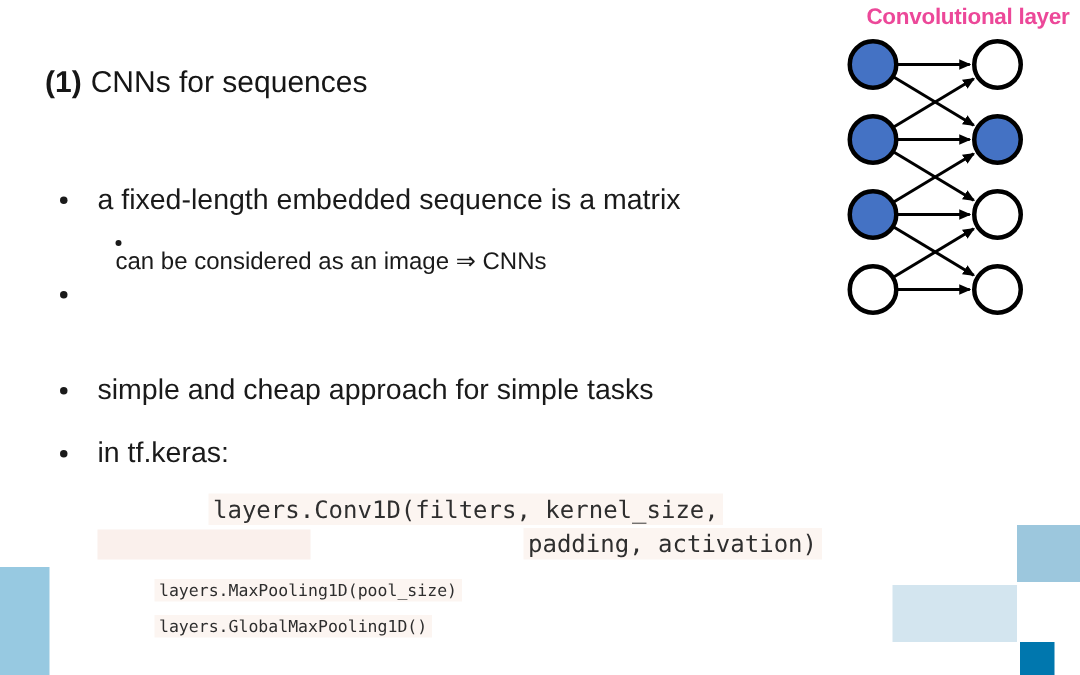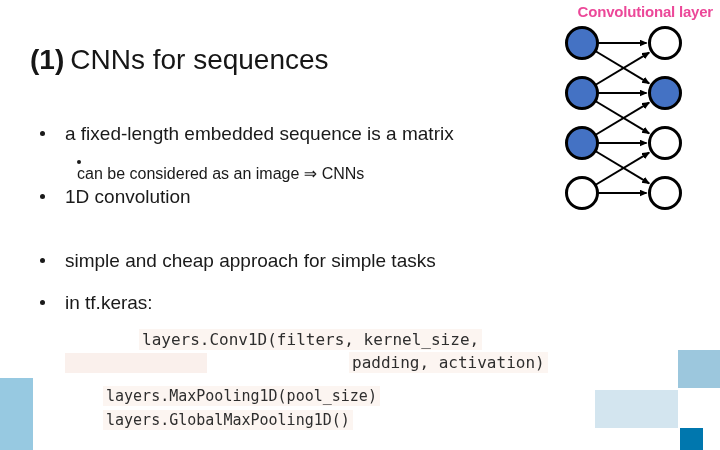--- a/index.html
+++ b/index.html
@@ -19,21 +19,21 @@
     right: 7px;
     font-size: 15px;
     font-weight: 700;
     color: #ec4899;
     letter-spacing: -0.2px;
   }
   .title {
     position: absolute;
     left: 30px;
     top: 44px;
-    font-size: 28px;
+    font-size: 20px;
     color: #161616;
     white-space: nowrap;
   }
   .title .prefix { font-weight: 700; margin-right: 6px; }
   .bullet-row {
     position: absolute;
     display: flex;
     align-items: flex-start;
     white-space: nowrap;
   }
@@ -50,21 +50,21 @@
     position: absolute;
     font-family: "DejaVu Sans Mono", "Liberation Mono", monospace;
     color: #2e2e2e;
     white-space: nowrap;
   }
   .code-line .hl {
     background: #fcf5f1;
     padding: 1px 3px;
   }
   .code-big { font-size: 16px; margin-left: 36px; }
-  .code-small { font-size: 15px; }
+  .code-small { font-size: 11px; }
   .redacted-box {
     position: absolute;
     left: 65px;
     top: 353px;
     width: 142px;
     height: 20px;
     background: #faf0ec;
   }
   .diagram-svg {
     position: absolute;
@@ -117,21 +117,20 @@
   <div class="bullet-row l1" style="top:123px">
     <span class="dot"></span>
     <span>a fixed-length embedded sequence is a matrix</span>
   </div>
   <div class="bullet-row l2" style="top:153px">
     <span class="dot"></span>
     <span>can be considered as an image ⇒ CNNs</span>
   </div>
   <div class="bullet-row l1" style="top:186px">
     <span class="dot"></span>
-    <span>1D convolution</span>
   </div>
   <div class="bullet-row l1" style="top:250px">
     <span class="dot"></span>
     <span>simple and cheap approach for simple tasks</span>
   </div>
   <div class="bullet-row l1" style="top:292px">
     <span class="dot"></span>
     <span>in tf.keras:</span>
   </div>
 

